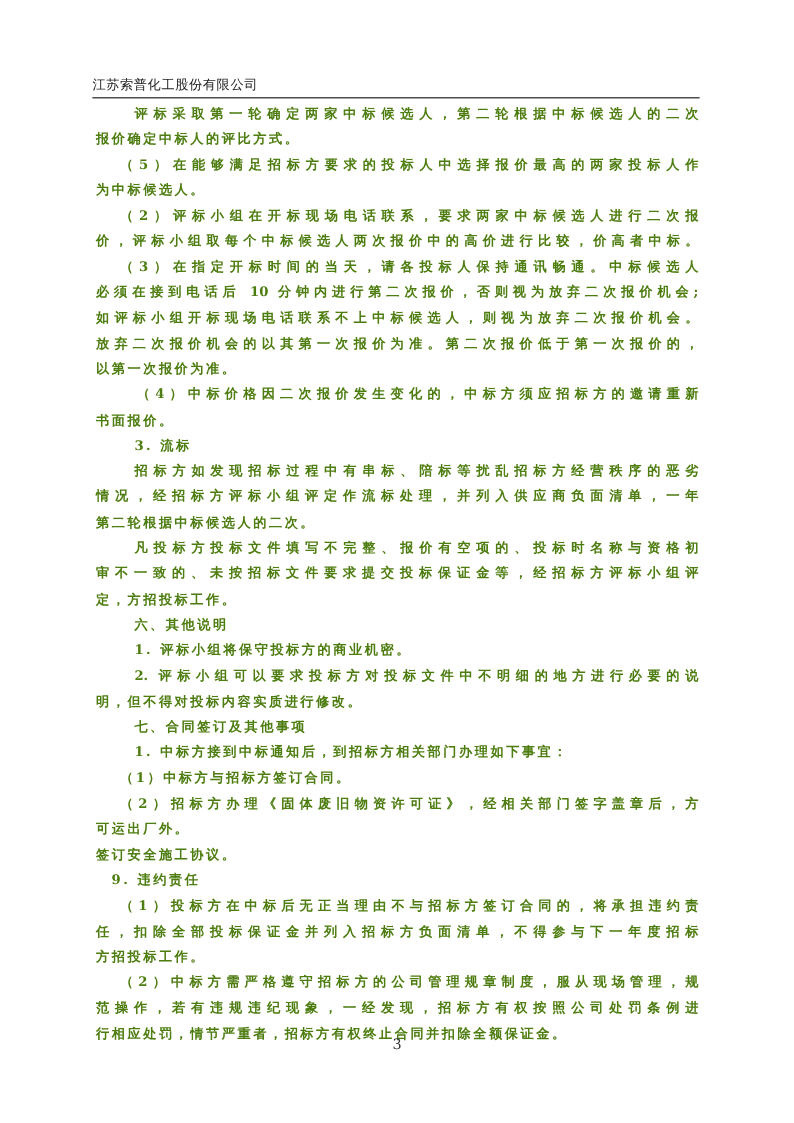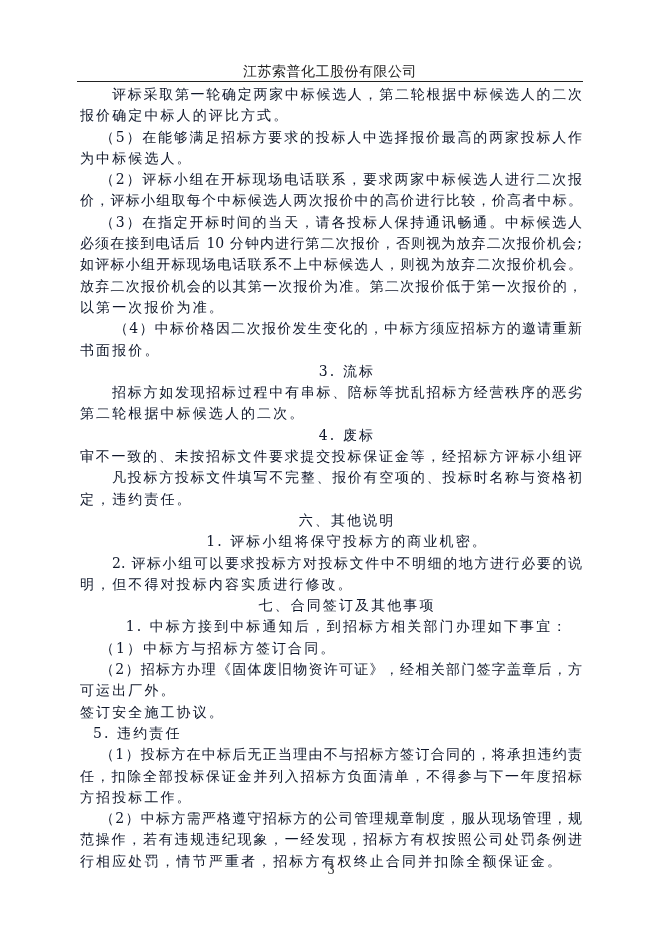--- a/index.html
+++ b/index.html
@@ -20,22 +20,22 @@
     left: 0; top: 0;
     width: 662px;
     height: 936px;
     background: #fff;
   }
   .header {
     position: absolute;
     left: 77px;
     width: 506px;
     top: 62px;
-    text-align: center;
-    font-size: 14px;
+    text-align: left;
+    font-size: 11px;
     letter-spacing: 0.5px;
     line-height: 18px;
     color: #222;
   }
   .header-rule {
     position: absolute;
     left: 77px;
     top: 81px;
     width: 506px;
     height: 0;
@@ -43,31 +43,32 @@
   }
   .body {
     position: absolute;
     left: 80px;
     top: 84px;
     width: 502px;
   }
   .line {
     height: 21.3px;
     line-height: 21.3px;
-    font-size: 14px;
+    font-size: 11px;
     white-space: nowrap;
     letter-spacing: 2.1px;
-    color: #0f172a;
+    color: #4d7c0f;
+    font-weight: bold;
   }
   .line.justify {
     text-align: justify;
     text-align-last: justify;
     letter-spacing: 0;
   }
-  .ind2 { padding-left: 32px; text-align: center; }
+  .ind2 { padding-left: 32px; }
   .ind2x { padding-left: 34px; }
   .ind1p { padding-left: 20px; }
   .ind1 { padding-left: 13px; }
   .footer {
     position: absolute;
     left: 0;
     width: 662px;
     top: 863px;
     text-align: center;
     font-size: 12px;
@@ -90,36 +91,36 @@
       <div class="line justify">价，评标小组取每个中标候选人两次报价中的高价进行比较，价高者中标。</div>
       <div class="line ind1p justify">（3）在指定开标时间的当天，请各投标人保持通讯畅通。中标候选人</div>
       <div class="line justify">必须在接到电话后 10 分钟内进行第二次报价，否则视为放弃二次报价机会;</div>
       <div class="line justify">如评标小组开标现场电话联系不上中标候选人，则视为放弃二次报价机会。</div>
       <div class="line justify">放弃二次报价机会的以其第一次报价为准。第二次报价低于第一次报价的，</div>
       <div class="line">以第一次报价为准。</div>
       <div class="line ind2x justify">（4）中标价格因二次报价发生变化的，中标方须应招标方的邀请重新</div>
       <div class="line">书面报价。</div>
       <div class="line ind2">3. 流标</div>
       <div class="line ind2 justify">招标方如发现招标过程中有串标、陪标等扰乱招标方经营秩序的恶劣</div>
+      <div class="line justify">情况，经招标方评标小组评定作流标处理，并列入供应商负面清单，一年</div>
       <div class="line">第二轮根据中标候选人的二次。</div>
-      <div class="line ind2">4. 废标</div>
+      <div class="line ind2 justify">凡投标方投标文件填写不完整、报价有空项的、投标时名称与资格初</div>
       <div class="line justify">审不一致的、未按招标文件要求提交投标保证金等，经招标方评标小组评</div>
-      <div class="line ind2 justify">凡投标方投标文件填写不完整、报价有空项的、投标时名称与资格初</div>
-      <div class="line">定，违约责任。</div>
+      <div class="line">定，方招投标工作。</div>
       <div class="line ind2">六、其他说明</div>
       <div class="line ind2">1. 评标小组将保守投标方的商业机密。</div>
       <div class="line ind2 justify">2. 评标小组可以要求投标方对投标文件中不明细的地方进行必要的说</div>
       <div class="line">明，但不得对投标内容实质进行修改。</div>
       <div class="line ind2">七、合同签订及其他事项</div>
       <div class="line ind2">1. 中标方接到中标通知后，到招标方相关部门办理如下事宜：</div>
       <div class="line ind1p">（1）中标方与招标方签订合同。</div>
       <div class="line ind1p justify">（2）招标方办理《固体废旧物资许可证》，经相关部门签字盖章后，方</div>
       <div class="line">可运出厂外。</div>
       <div class="line">签订安全施工协议。</div>
-      <div class="line ind1">5. 违约责任</div>
+      <div class="line ind1">9. 违约责任</div>
       <div class="line ind1p justify">（1）投标方在中标后无正当理由不与招标方签订合同的，将承担违约责</div>
       <div class="line justify">任，扣除全部投标保证金并列入招标方负面清单，不得参与下一年度招标</div>
       <div class="line">方招投标工作。</div>
       <div class="line ind1p justify">（2）中标方需严格遵守招标方的公司管理规章制度，服从现场管理，规</div>
       <div class="line justify">范操作，若有违规违纪现象，一经发现，招标方有权按照公司处罚条例进</div>
       <div class="line">行相应处罚，情节严重者，招标方有权终止合同并扣除全额保证金。</div>
     </div>
 
   <div class="footer">3</div>
 </div>

